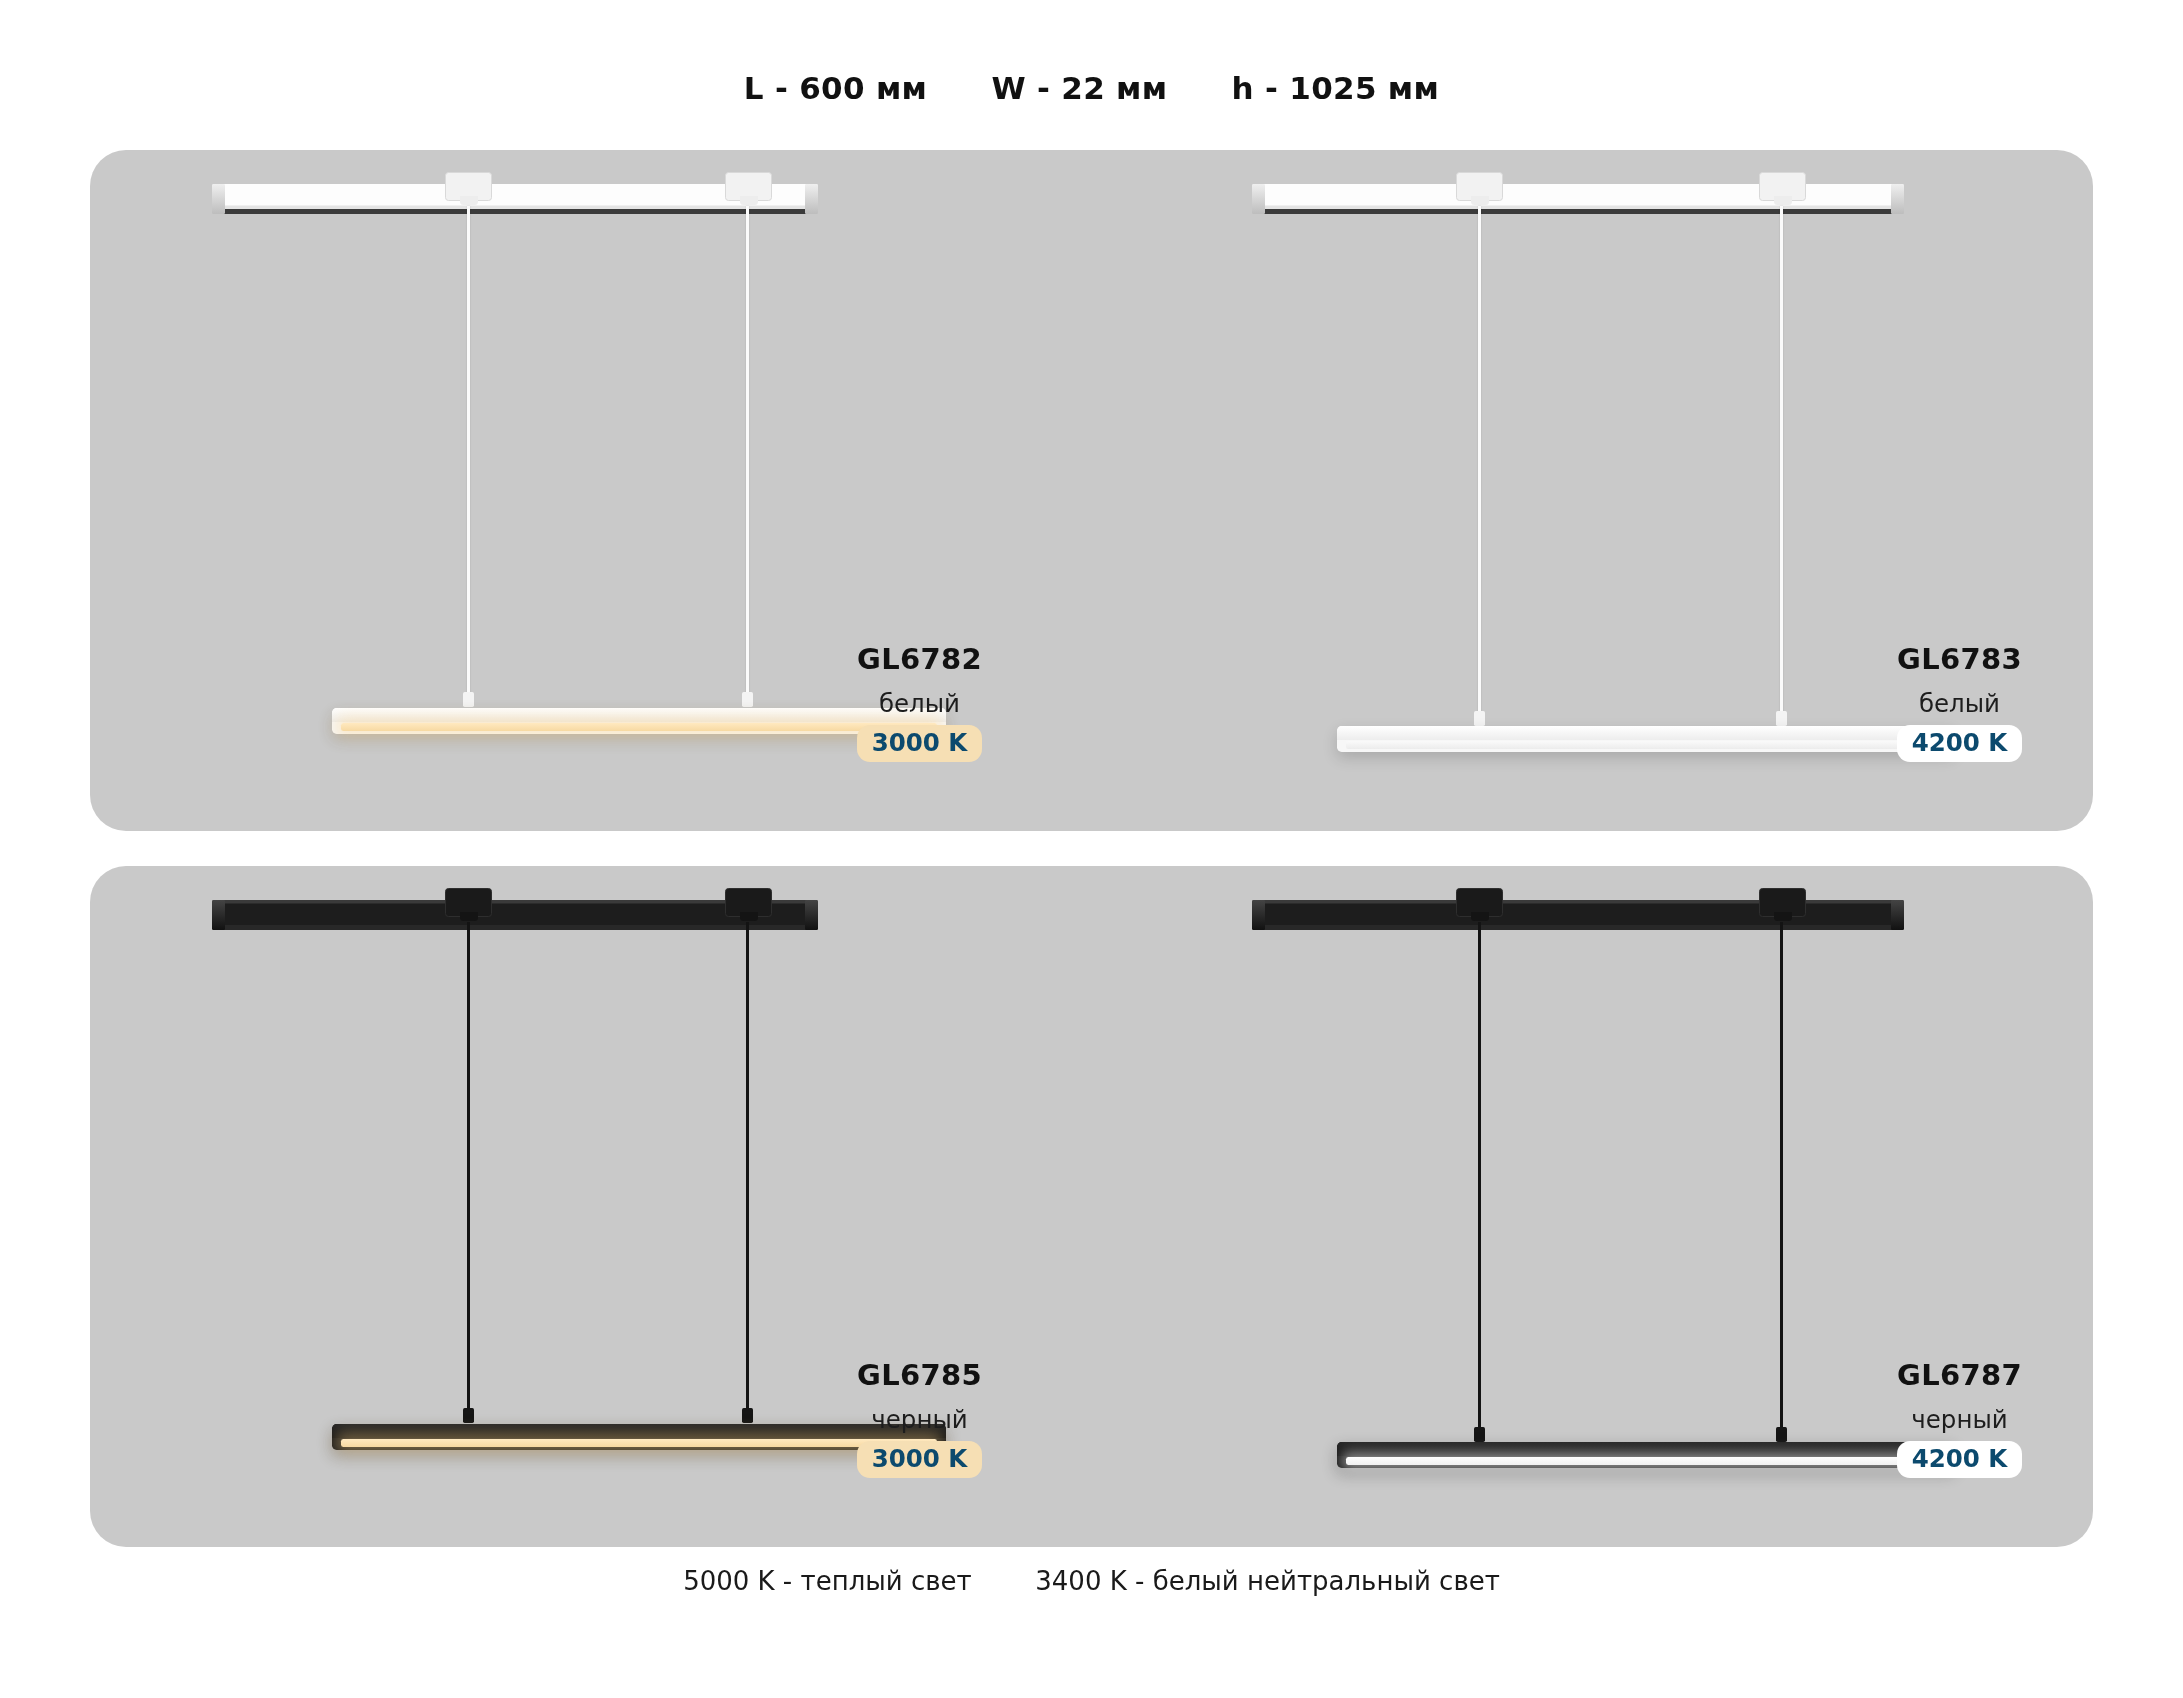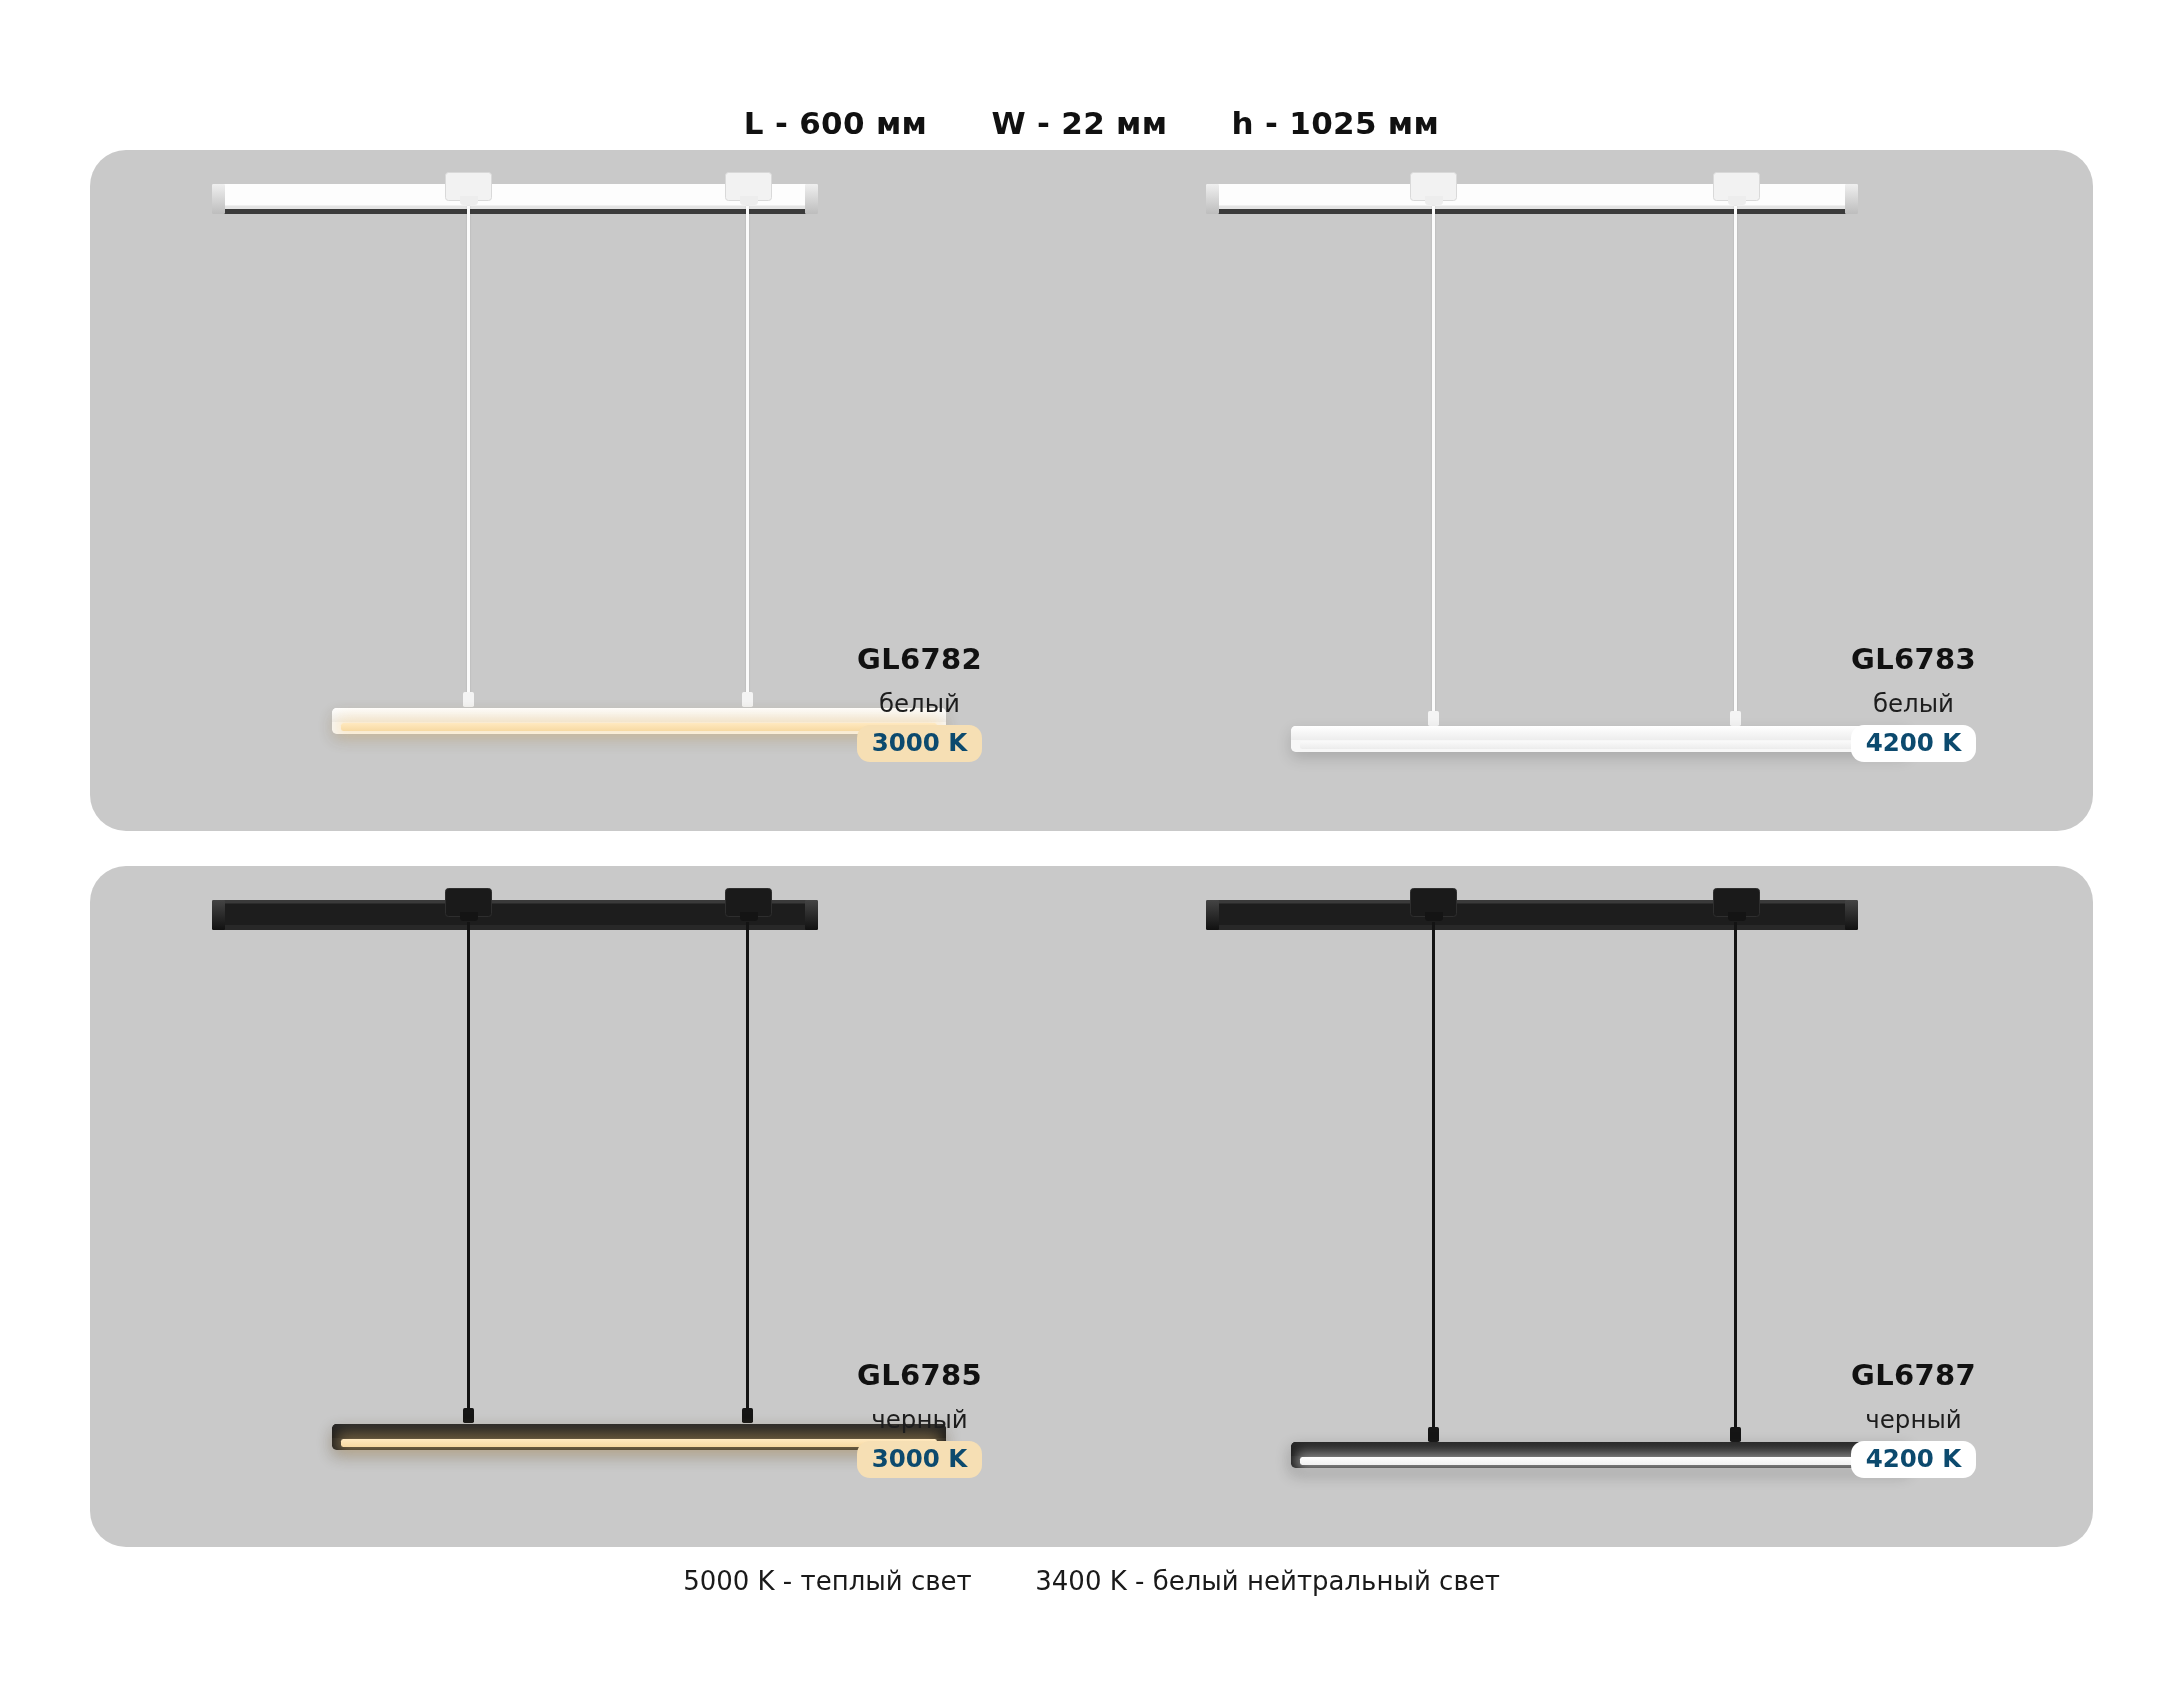--- a/index.html
+++ b/index.html
@@ -13,21 +13,21 @@
     font-family: "DejaVu Sans", sans-serif;
     color: #1a1a1a;
     overflow: hidden;
     position: relative;
   }
 
   
   .dims {
     width: 100%;
     text-align: center;
-    padding-top: 105px;
+    padding-top: 70px;
     font-size: 31px;
     font-weight: bold;
     letter-spacing: 0.3px;
     color: #111;
   }
   .dims span { display: inline-block; }
   .dims .gap { display: inline-block; width: 42px; }
 
   
   .panels {
@@ -46,21 +46,21 @@
   .panel-top { height: 681px; }
   .panel-bottom { height: 681px; margin-top: 35px; }
 
   .cell {
     position: absolute;
     top: 0;
     width: 1001px;
     height: 100%;
   }
   .cell-left { left: 0; }
-  .cell-right { left: 994px; }
+  .cell-right { left: 1040px; }
 
   
   .rail {
     position: absolute;
     height: 33px;
     top: 34px;
   }
   .rail .rail-body {
     position: absolute;
     left: 0; right: 0; top: 0;

